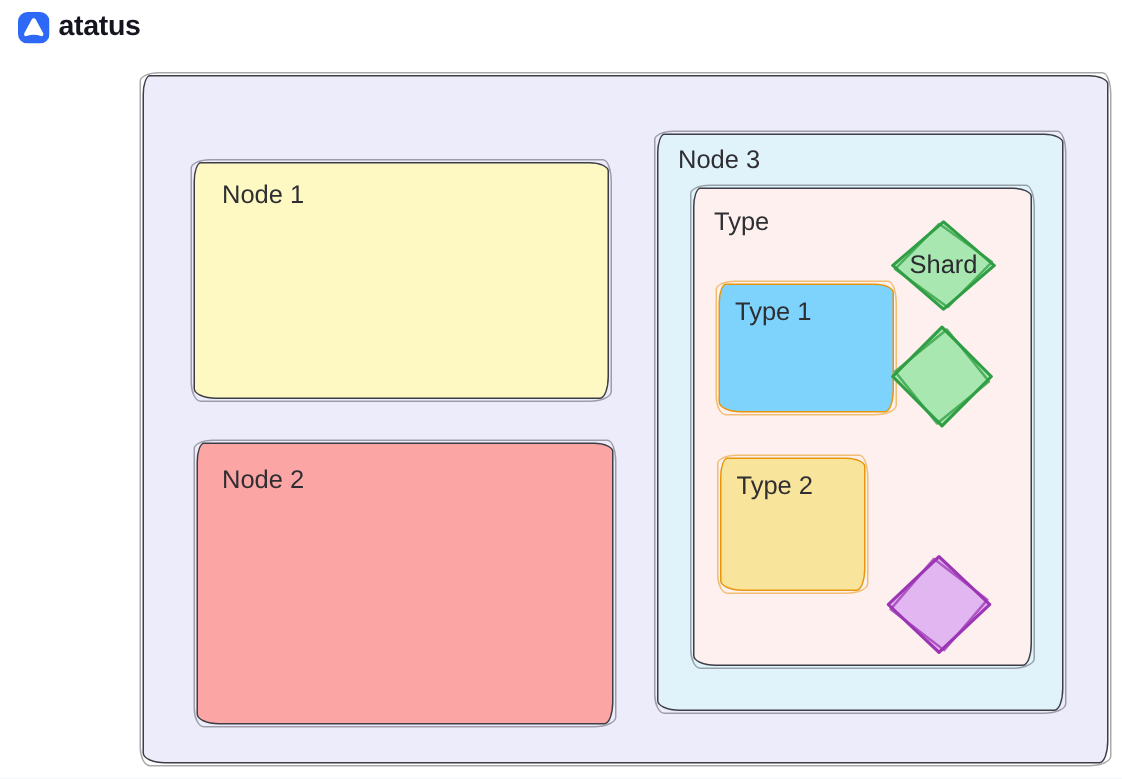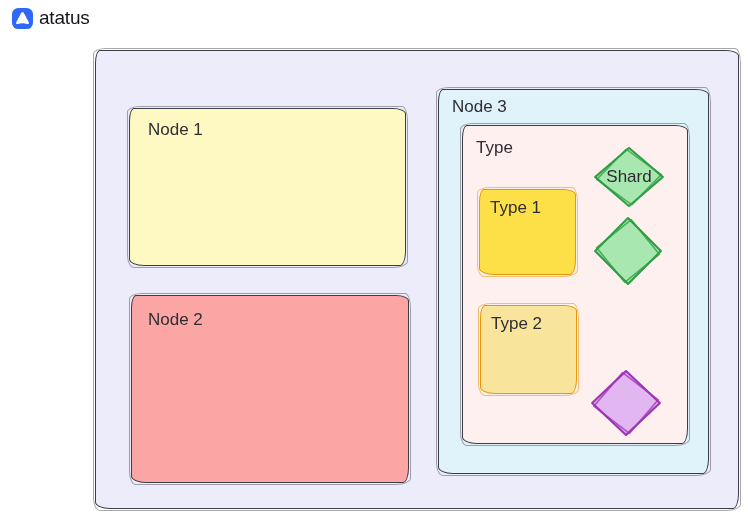--- a/index.html
+++ b/index.html
@@ -11,21 +11,21 @@
     overflow: hidden;
   }
 
   
   .logo {
     position: absolute; left: 12px; top: 7px;
     display: flex; align-items: center; gap: 6px;
     cursor: pointer;
   }
   .logo-text {
-    font-size: 19px; font-weight: 400; color: #15151f;
+    font-size: 19px; font-weight: 700; color: #15151f;
     letter-spacing: -0.2px; line-height: 22px;
   }
 
   
   .sketch {
     position: absolute; box-sizing: border-box;
     border: 1.7px solid #3d3d46;
     border-radius: 5px 13px 6px 15px / 13px 6px 15px 7px;
   }
   .sketch::after {
@@ -39,21 +39,21 @@
   }
   .type-box::after {
     border-color: rgba(232, 150, 12, 0.55);
   }
 
   .cluster { left: 95px; top: 50px; width: 644px; height: 459px; background: #ececfb; }
   .node1   { left: 33px;  top: 57px;  width: 277px; height: 158px; background: #fef9c3; }
   .node2   { left: 35px;  top: 244px; width: 278px; height: 188px; background: #fca5a5; }
   .node3   { left: 342px; top: 38px;  width: 271px; height: 385px; background: #e0f2fa; }
   .index   { left: 23px;  top: 35px;  width: 226px; height: 319px; background: #fdf0ee; }
-  .type1   { left: 16px;  top: 63px;  width: 97px;  height: 86px;  background: #fde047; }
+  .type1   { left: 16px;  top: 63px;  width: 117px;  height: 86px;  background: #7dd3fc; }
   .type2   { left: 17px;  top: 179px; width: 97px;  height: 89px;  background: #f9e49c; padding-left: 12px; }
 
   .box-label {
     position: absolute; color: #2e2e33; font-size: 17px; line-height: 21px;
     white-space: nowrap;
   }
   .cluster-label { left: 16px; top: 11px; }
   .node1-label   { left: 18px; top: 10px; }
   .node2-label   { left: 16px; top: 13px; }
   .node3-label   { left: 13px; top: 6px;  }

